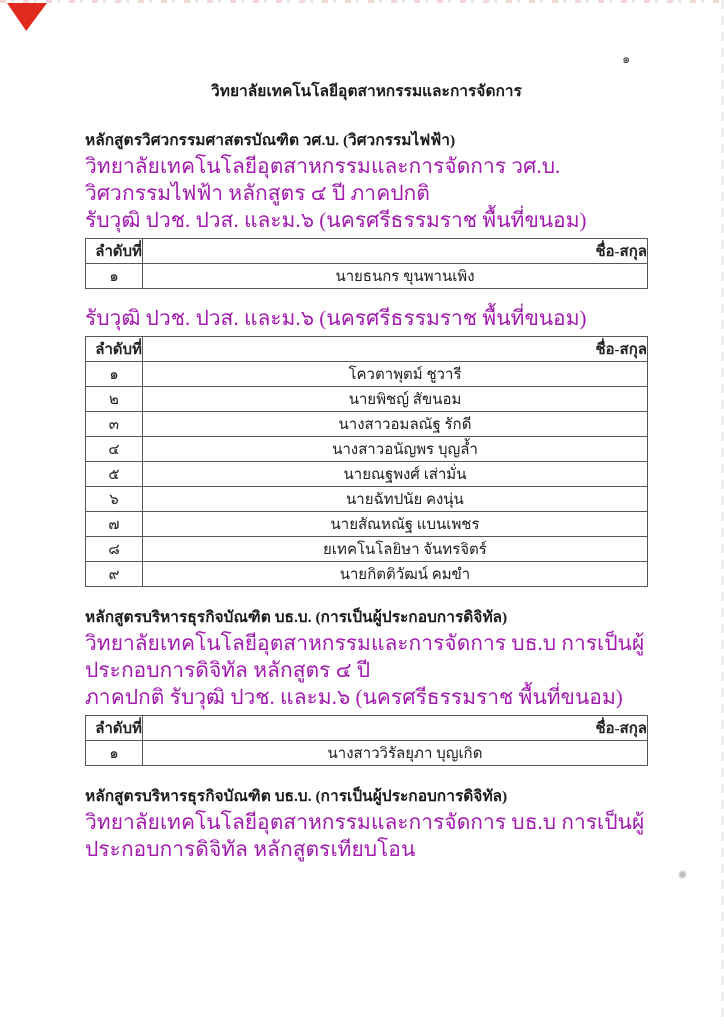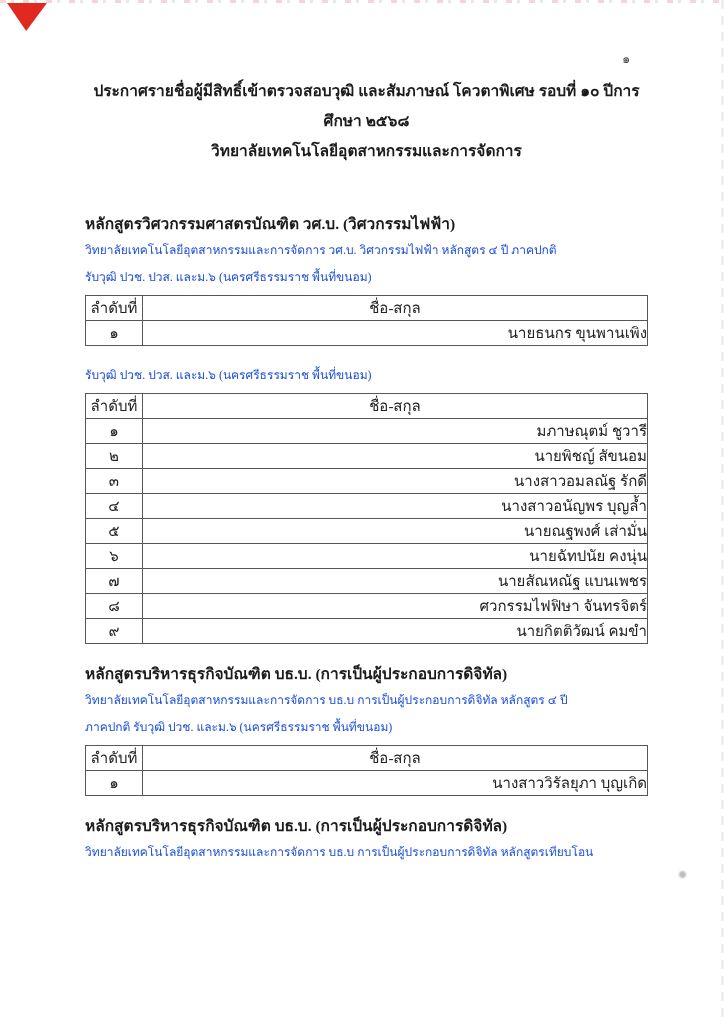--- a/index.html
+++ b/index.html
@@ -62,76 +62,75 @@
 
   .doc-title {
     text-align: center;
     font-weight: bold;
     font-size: 15.5px;
     line-height: 30px;
     color: #1b1b1b;
   }
 
   .section { margin-top: 16px; }
-  .section.first { margin-top: 44px; }
+  .section.first { margin-top: 20px; }
 
   .section-header {
     font-weight: bold;
     font-size: 15.5px;
     line-height: 27px;
     color: #1b1b1b;
   }
   .section-desc {
-    font-size: 12px;
+    font-size: 21px;
     line-height: 27px;
-    color: #1d4ed8;
+    color: #a21caf;
   }
 
   table.name-table {
     border-collapse: collapse;
     width: 100%;
     margin-top: 4px;
     table-layout: fixed;
   }
   table.name-table th, table.name-table td {
     border: 1px solid #575757;
     font-size: 15px;
     color: #232323;
   }
   table.name-table { border: 1.5px solid #4a4a4a; }
   th.col-index, td.cell-index {
     width: 57px;
     text-align: center;
   }
   th.col-index, th.col-name {
-    font-weight: normal;
+    font-weight: bold;
     height: 16px;
-    text-align: center;
+    text-align: right;
   }
   td.cell-index, td.cell-name { height: 25px; }
   td.cell-name {
-    text-align: right;
+    text-align: center;
     padding-left: 20px;
   }
 </style>
 </head>
 <body>
 
 <div class="scan-top-edge"></div>
 <div class="scan-right-edge"></div>
 <div class="scan-smudge"></div>
 
 <div class="corner-triangle" style="background: rgb(224, 42, 31);"></div>
 
 <div class="page-number">๑</div>
 
 <div class="content">
 
   <div class="doc-title">
-    <div>ประกาศรายชื่อผู้มีสิทธิ์เข้าตรวจสอบวุฒิ และสัมภาษณ์ โควตาพิเศษ รอบที่ ๑๐ ปีการศึกษา ๒๕๖๘</div>
     <div>วิทยาลัยเทคโนโลยีอุตสาหกรรมและการจัดการ</div>
   </div>
 
   <div class="section first">
     <div class="section-header">หลักสูตรวิศวกรรมศาสตรบัณฑิต วศ.บ. (วิศวกรรมไฟฟ้า)</div>
     <div class="section-desc">วิทยาลัยเทคโนโลยีอุตสาหกรรมและการจัดการ วศ.บ. วิศวกรรมไฟฟ้า หลักสูตร ๔ ปี ภาคปกติ</div>
     <div class="section-desc">รับวุฒิ ปวช. ปวส. และม.๖ (นครศรีธรรมราช พื้นที่ขนอม)</div>
     <table class="name-table">
       <thead>
         <tr>
@@ -153,21 +152,21 @@
     <table class="name-table">
       <thead>
         <tr>
           <th class="col-index">ลำดับที่</th>
           <th class="col-name">ชื่อ-สกุล</th>
         </tr>
       </thead>
       <tbody>
         <tr>
           <td class="cell-index">๑</td>
-          <td class="cell-name">มภาษณุตม์ ชูวารี</td>
+          <td class="cell-name">โควตาพุตม์ ชูวารี</td>
         </tr>
         <tr>
           <td class="cell-index">๒</td>
           <td class="cell-name">นายพิชญ์ สัขนอม</td>
         </tr>
         <tr>
           <td class="cell-index">๓</td>
           <td class="cell-name">นางสาวอมลณัฐ รักดี</td>
         </tr>
         <tr>
@@ -181,21 +180,21 @@
         <tr>
           <td class="cell-index">๖</td>
           <td class="cell-name">นายฉัทปนัย คงนุ่น</td>
         </tr>
         <tr>
           <td class="cell-index">๗</td>
           <td class="cell-name">นายสัณหณัฐ แบนเพชร</td>
         </tr>
         <tr>
           <td class="cell-index">๘</td>
-          <td class="cell-name">ศวกรรมไฟฟิษา จันทรจิตร์</td>
+          <td class="cell-name">ยเทคโนโลยิษา จันทรจิตร์</td>
         </tr>
         <tr>
           <td class="cell-index">๙</td>
           <td class="cell-name">นายกิตติวัฒน์ คมขำ</td>
         </tr>
       </tbody>
     </table>
   </div>
 
   <div class="section">

